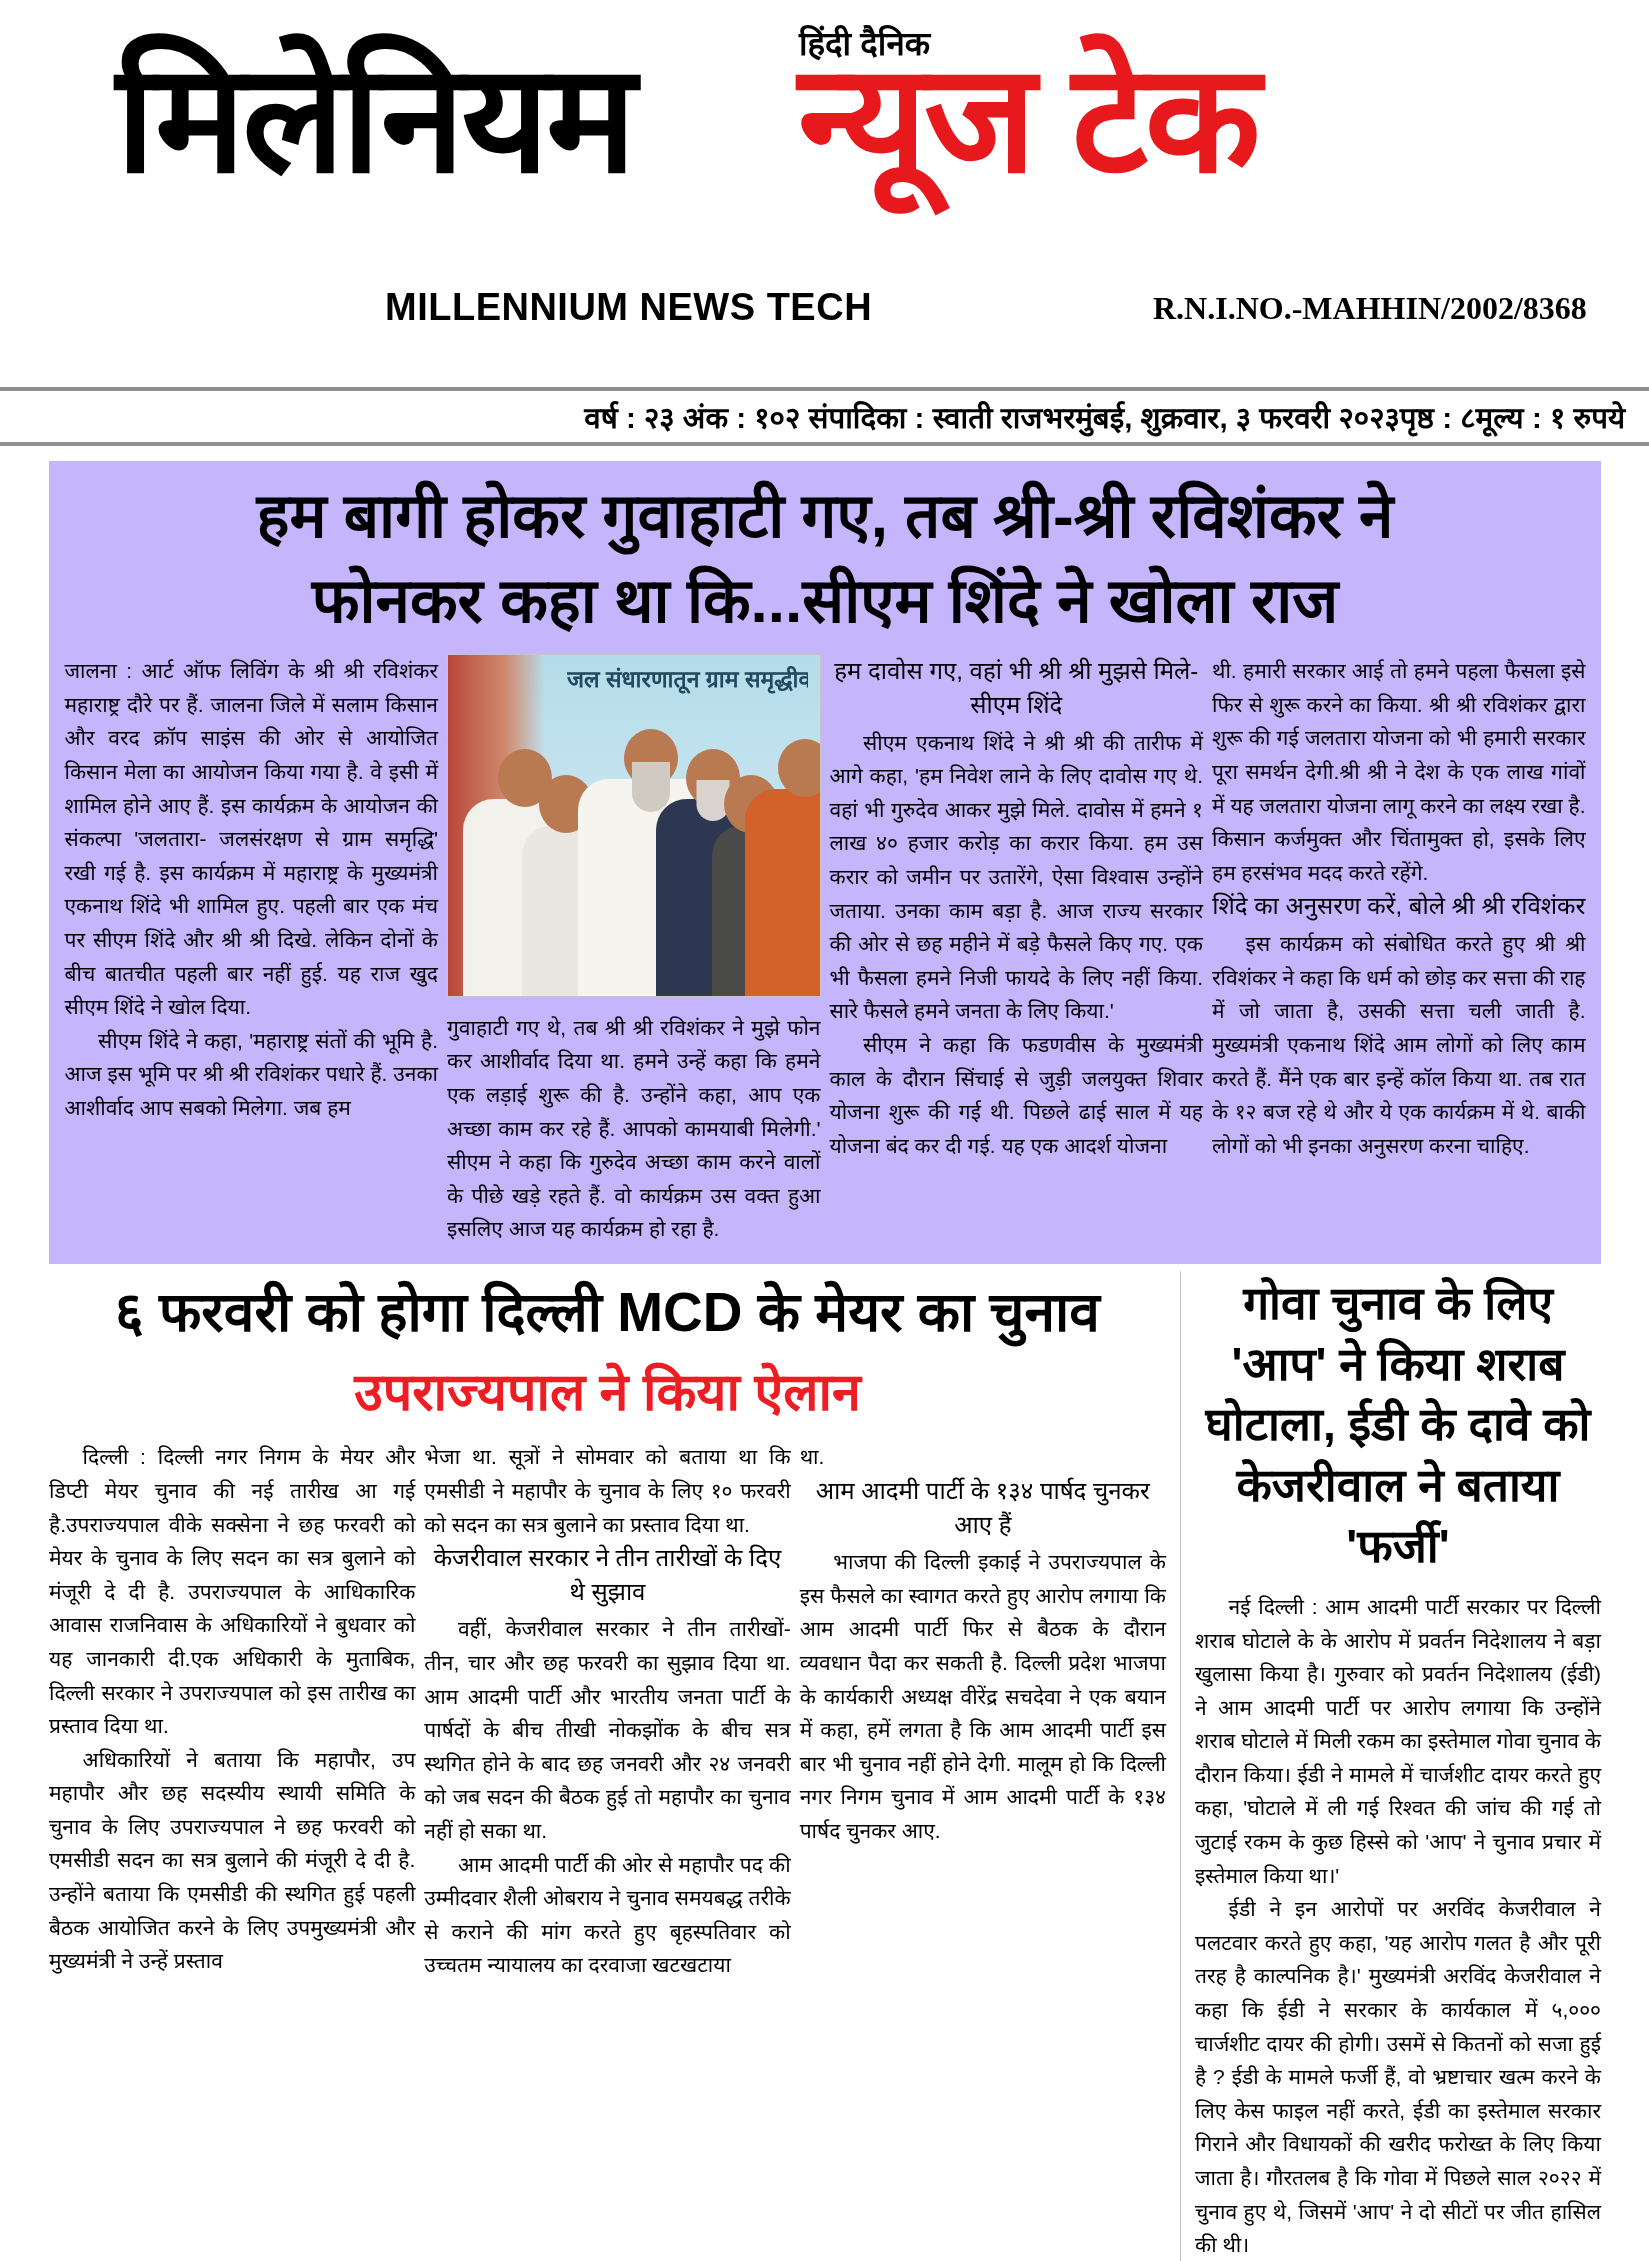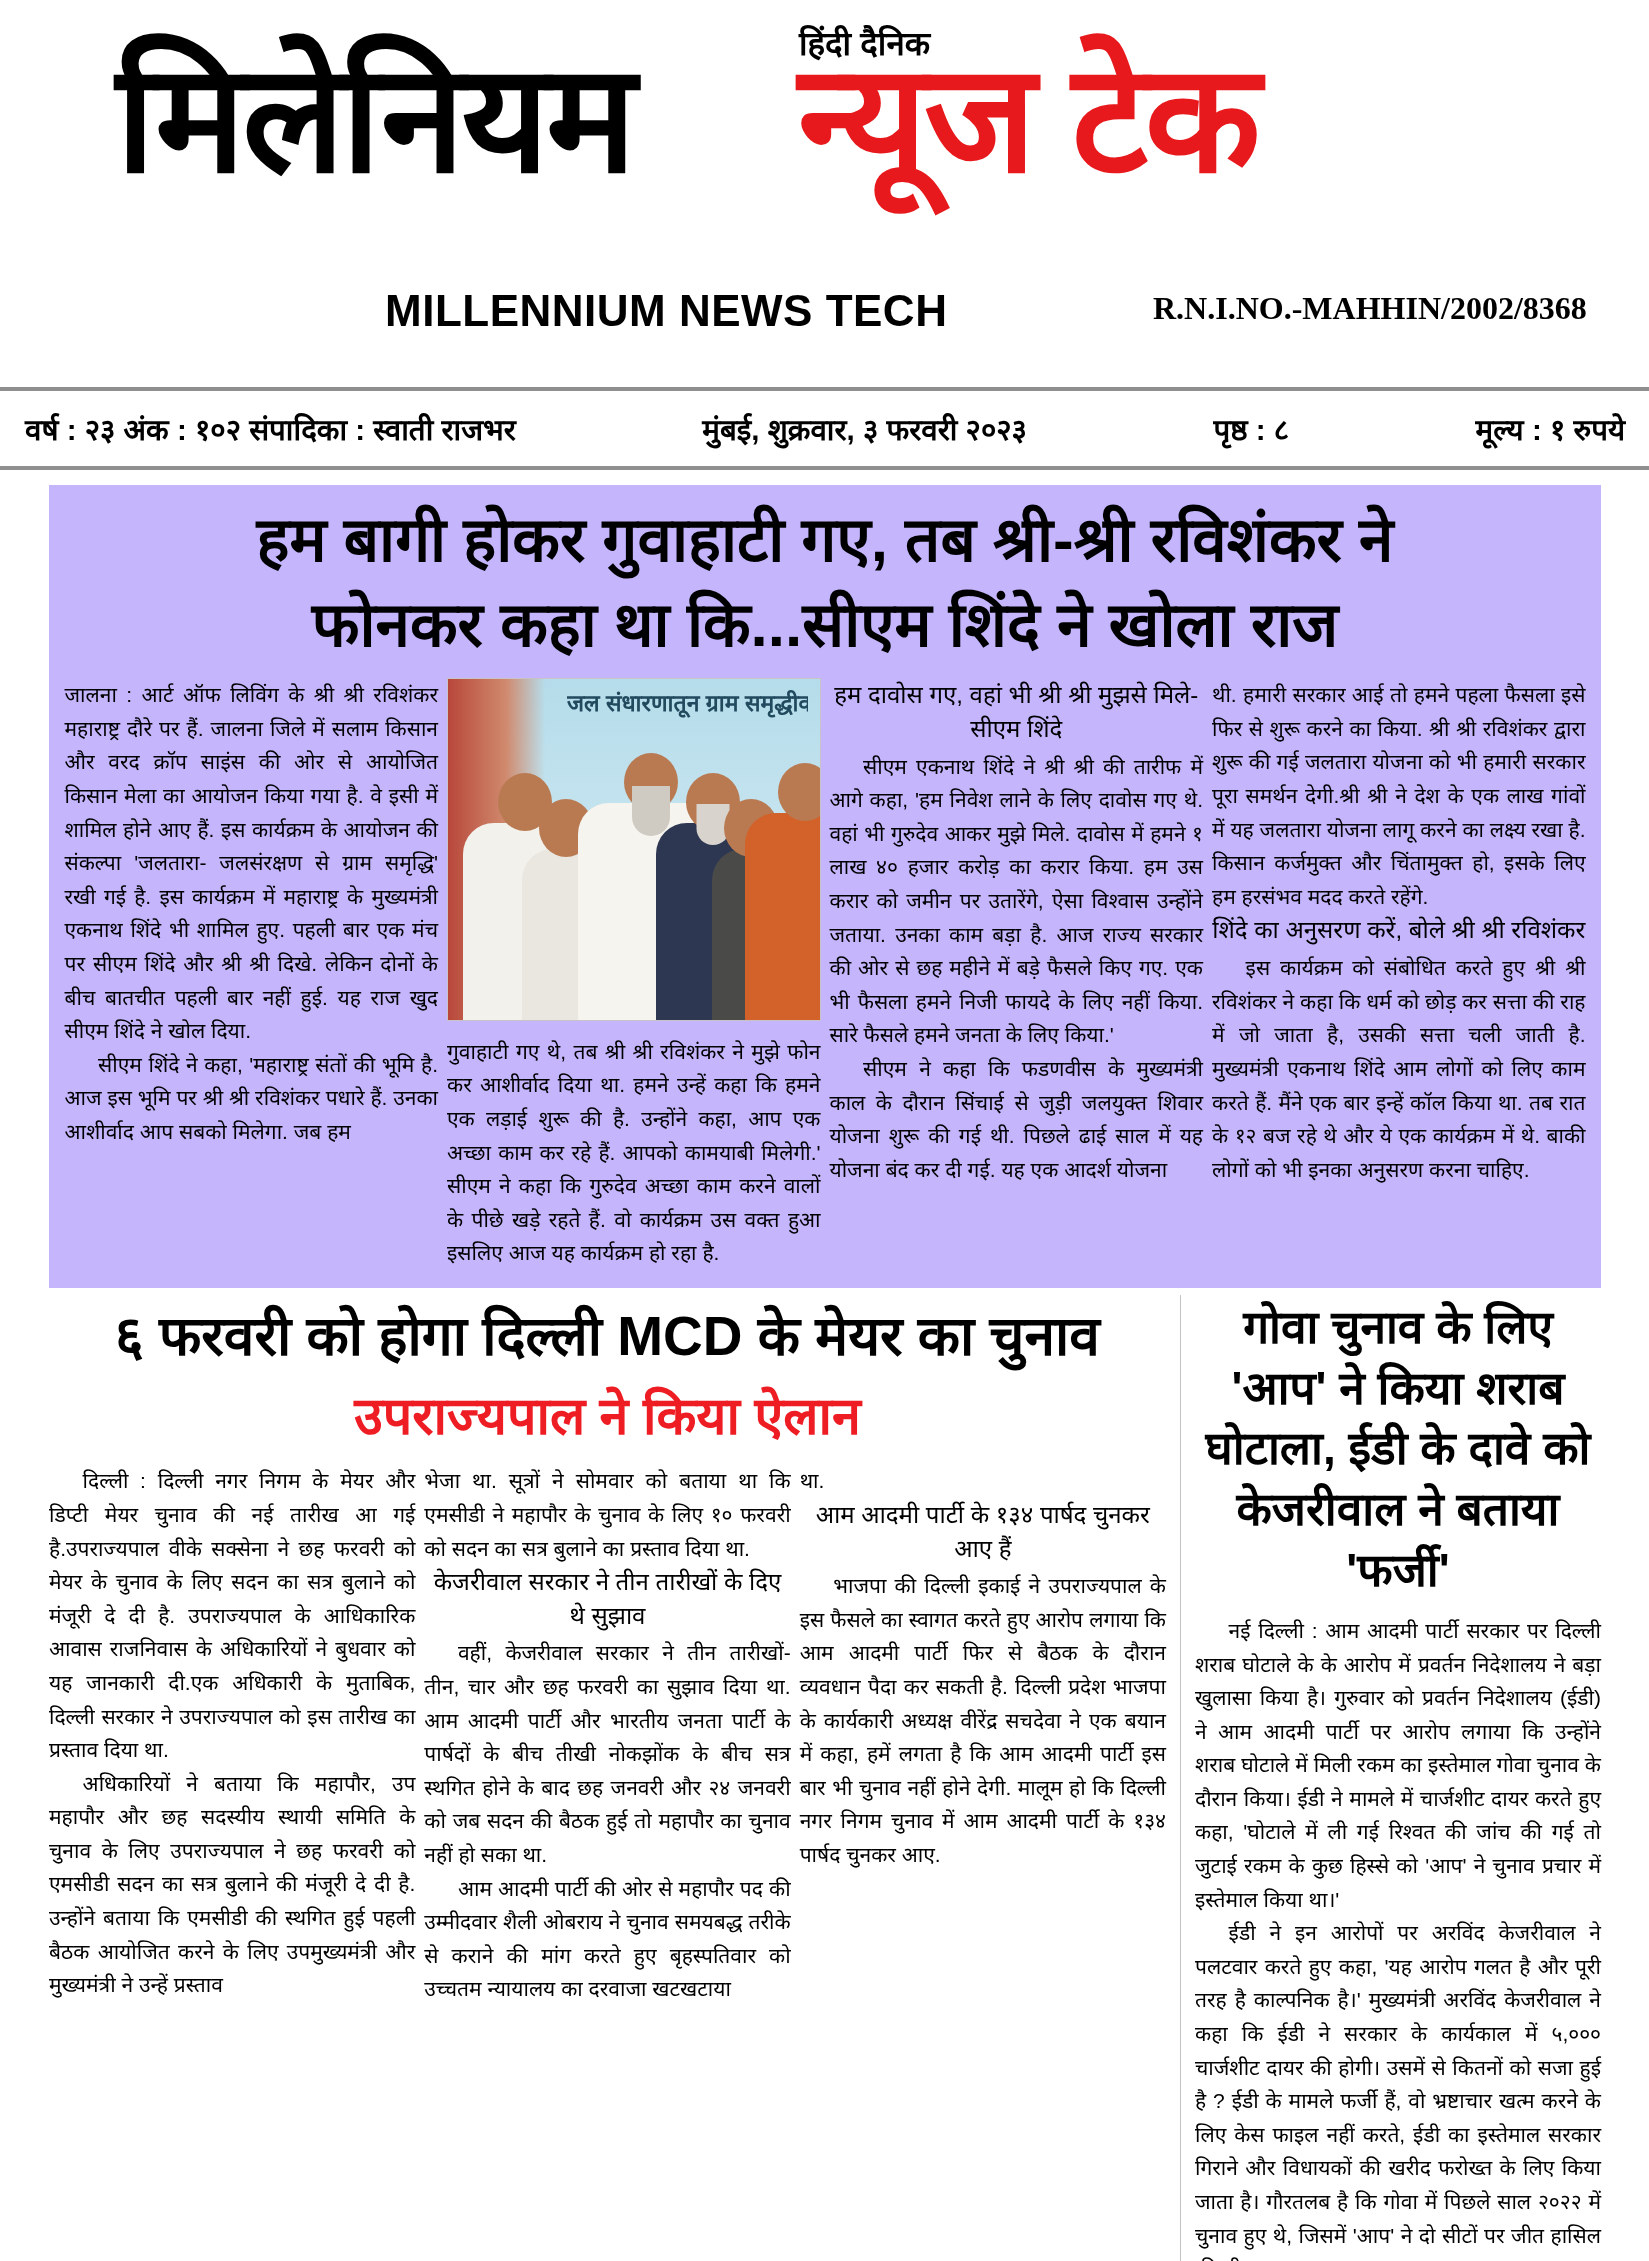--- a/index.html
+++ b/index.html
@@ -4,25 +4,25 @@
 <style>
   html,body{margin:0;padding:0;background:#ffffff;}
   body{width:1650px;height:2261px;font-family:"Liberation Sans",sans-serif;color:#000;}
   .page{position:relative;width:1650px;height:2261px;overflow:hidden;background:#fff;}
 
   
   header{position:relative;height:387px;}
   .tagline{position:absolute;left:799px;top:19.7px;font-size:33px;font-weight:bold;}
   .t-black{position:absolute;left:116px;top:21px;font-size:151px;font-weight:bold;line-height:1.3;letter-spacing:-3.1px;white-space:nowrap;}
   .t-red{position:absolute;left:798px;top:21px;font-size:151px;font-weight:bold;line-height:1.3;letter-spacing:-3.1px;color:#e8191c;white-space:nowrap;}
-  .sub-en{position:absolute;left:385px;top:286px;font-size:44px;font-weight:bold;letter-spacing:0.5px;}
+  .sub-en{position:absolute;left:385px;top:286px;font-size:38px;font-weight:bold;letter-spacing:0.5px;}
   .rni{position:absolute;left:1153px;top:290px;font-size:32px;font-weight:bold;font-family:"Liberation Serif",serif;white-space:nowrap;}
 
   
-  .dateline{border-top:4.7px solid #8f8f8f;border-bottom:4.7px solid #8f8f8f;padding:17px 25px;display:flex;justify-content:space-between;align-items:center;font-size:29.5px;font-weight:bold;white-space:nowrap;}
+  .dateline{border-top:4.7px solid #8f8f8f;border-bottom:4.7px solid #8f8f8f;padding:5px 25px;display:flex;justify-content:flex-end;align-items:center;font-size:29.5px;font-weight:bold;white-space:nowrap;}
 
   
   .lead{margin:14.5px 49px 0;background:#c4b5fd;padding:8.3px 15.5px 17.6px;}
   .lead h1{margin:4.1px 0 3.1px;text-align:center;font-weight:bold;font-size:62px;line-height:1.38;}
   .cols{display:flex;gap:9px;margin-top:10.3px;}
   .col{flex:1;min-width:0;}
   p.body{font-size:21px;line-height:1.6;text-align:justify;margin:0;}
   p.indent{text-indent:1.6em;}
   h3.subhead{font-size:24px;font-weight:normal;text-align:center;margin:0 0 4.1px;line-height:1.4;}
 

